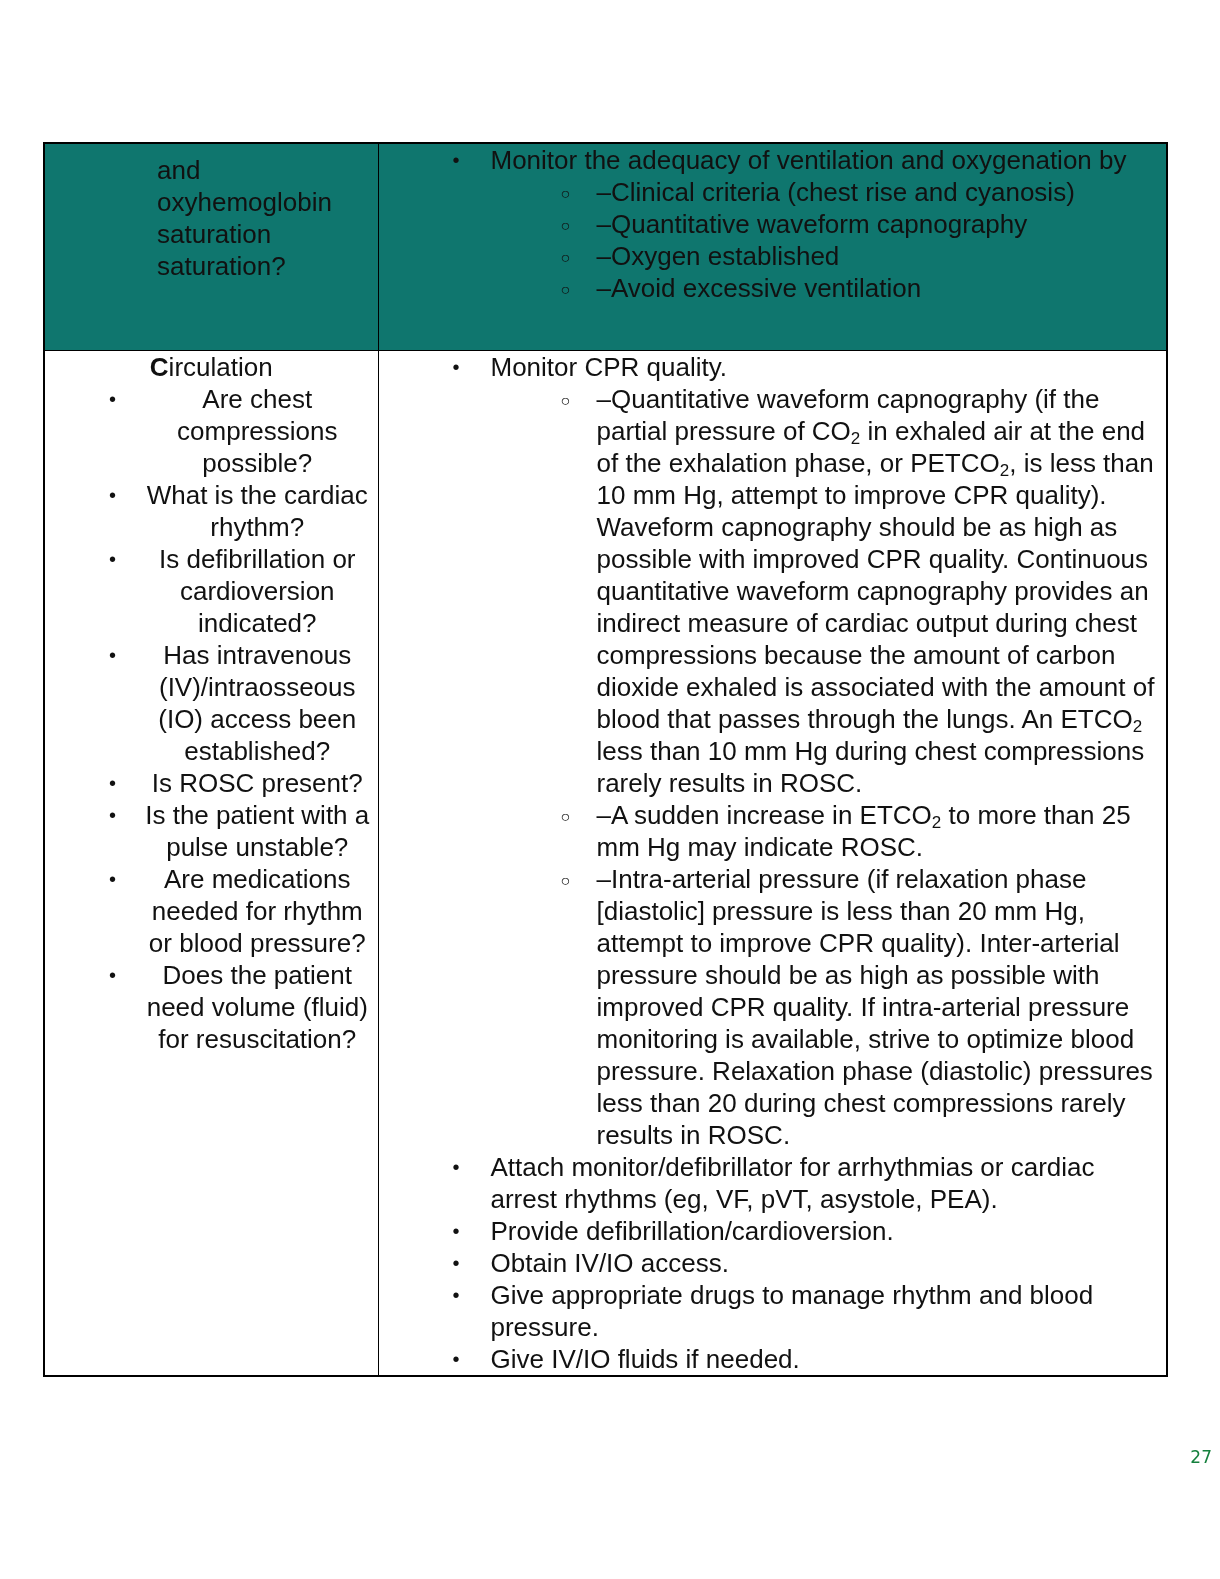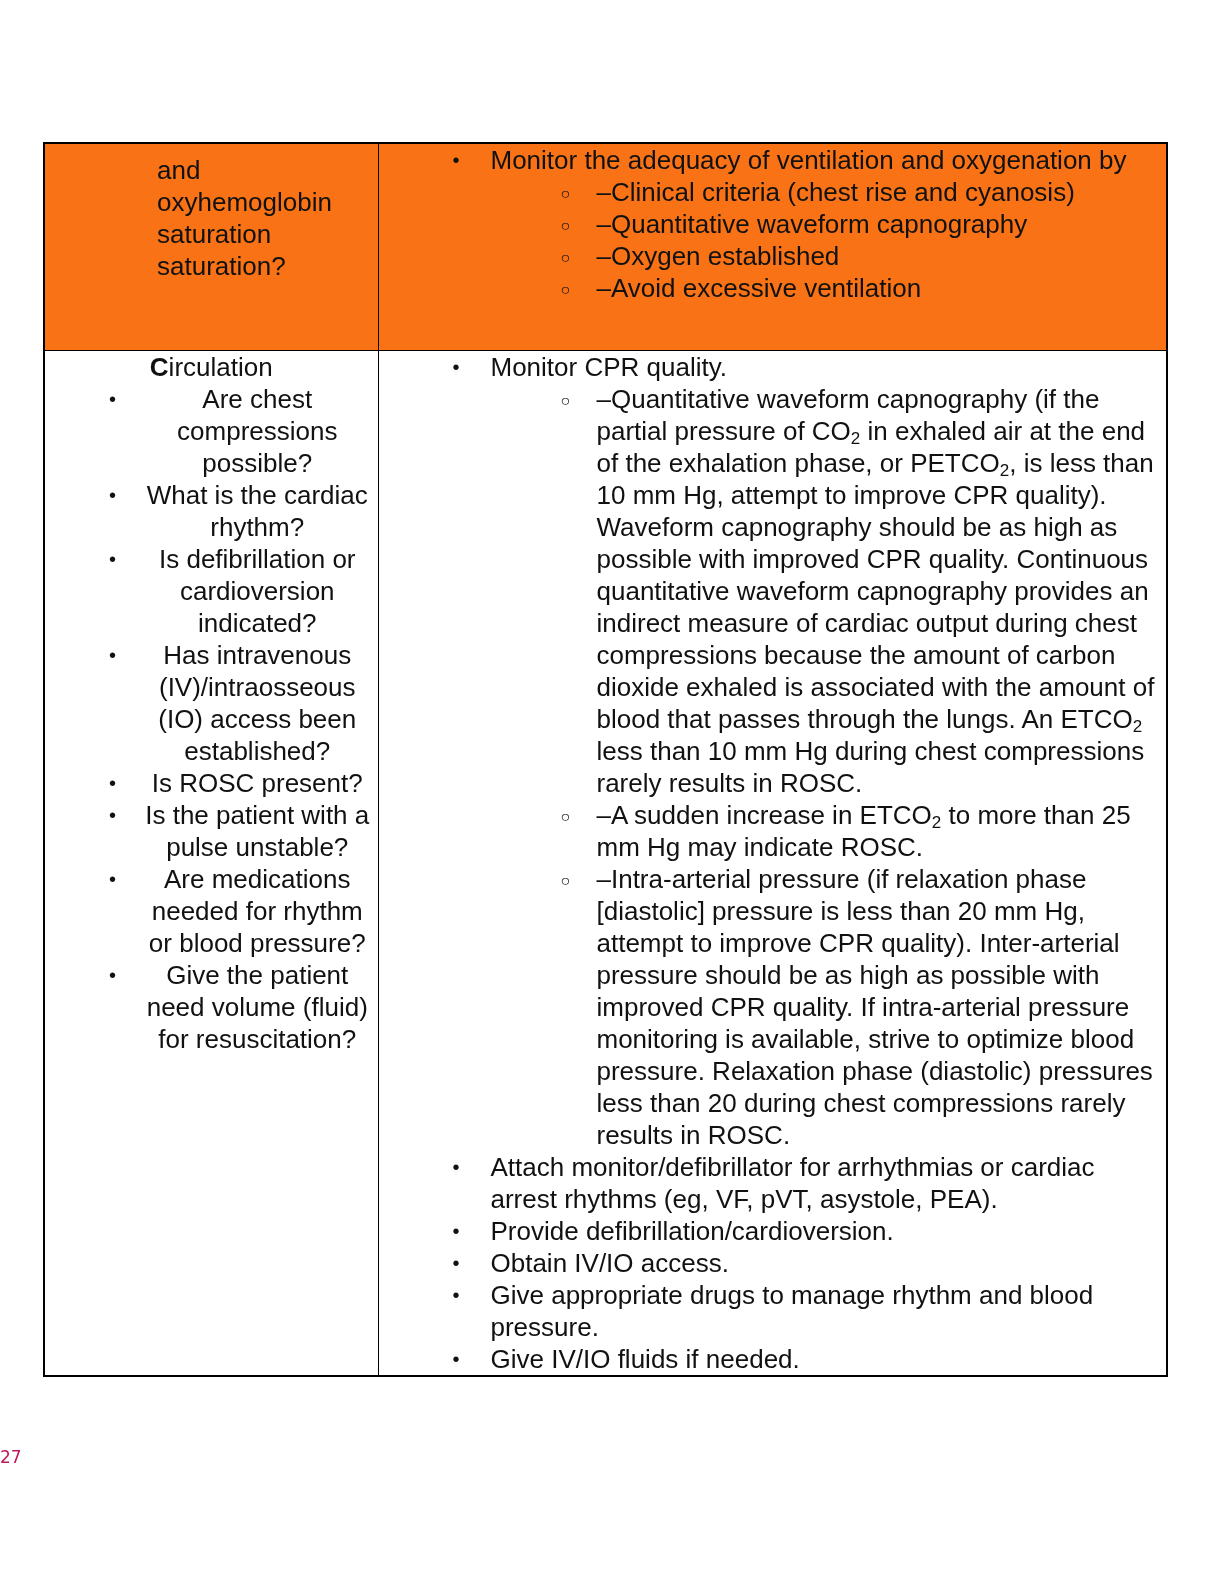--- a/index.html
+++ b/index.html
@@ -26,21 +26,21 @@
     }
     .page-table td {
       border: 1.5px solid #000;
       vertical-align: top;
       padding: 0;
       font-size: 26px;
       line-height: 32px;
     }
     .col-left { width: 334px; }
     .col-right { width: 789px; }
-    .row-airway td { background: #f97316; }
+    .row-airway td { background: #0f766e; }
     .row-airway td.left-cell { height: 206px; }
 
     .left-cont {
       padding: 10px 0 0 112px;
     }
     .left-cont .line { display: block; }
 
     .circ-cell {
       padding: 8px 0 14px 12px;
       text-align: center;
@@ -99,24 +99,24 @@
       top: 2px;
       font-size: 16px;
     }
     sub { font-size: 17px; line-height: 0; vertical-align: -4px; }
 
     .page-number {
       position: absolute;
       left: 0;
       width: 1212px;
       top: 1447px;
-      text-align: left;
+      text-align: right;
       font-family: "DejaVu Sans", sans-serif;
       font-size: 17px;
-      color: #be185d;
+      color: #15803d;
     }
   </style>
 </head>
 <body>
 
 <table class="page-table">
   <colgroup>
     <col class="col-left">
     <col class="col-right">
   </colgroup>
@@ -150,21 +150,21 @@
     <td class="circ-cell">
       <span class="circ-heading"><b>C</b><span>irculation</span></span>
       <ul class="qlist">
         <li><span class="bullet">•</span><span>Are chest compressions possible?</span></li>
         <li><span class="bullet">•</span><span>What is the cardiac rhythm?</span></li>
         <li><span class="bullet">•</span><span>Is defibrillation or cardioversion indicated?</span></li>
         <li><span class="bullet">•</span><span>Has intravenous (IV)/intraosseous (IO) access been established?</span></li>
         <li><span class="bullet">•</span><span>Is ROSC present?</span></li>
         <li><span class="bullet">•</span><span>Is the patient with a pulse unstable?</span></li>
         <li><span class="bullet">•</span><span>Are medications needed for rhythm or blood pressure?</span></li>
-        <li><span class="bullet">•</span><span>Give the patient need volume (fluid) for resuscitation?</span></li>
+        <li><span class="bullet">•</span><span>Does the patient need volume (fluid) for resuscitation?</span></li>
       </ul>
     </td>
     <td class="right-cell">
       <ul class="blist">
         <li>
           <span class="bullet">•</span>
           <span>Monitor CPR quality.</span>
           <ul class="slist">
             <li><span class="sub-bullet">○</span><span>–Quantitative waveform capnography (if the partial pressure of CO</span><sub>2</sub><span> in exhaled air at the end of the exhalation phase, or PETCO</span><sub>2</sub><span>, is less than 10 mm Hg, attempt to improve CPR quality). Waveform capnography should be as high as possible with improved CPR quality. Continuous quantitative waveform capnography provides an indirect measure of cardiac output during chest compressions because the amount of carbon dioxide exhaled is associated with the amount of blood that passes through the lungs. An ETCO</span><sub>2</sub><span> less than 10 mm Hg during chest compressions rarely results in ROSC.</span></li>
             <li><span class="sub-bullet">○</span><span>–A sudden increase in ETCO</span><sub>2</sub><span> to more than 25 mm Hg may indicate ROSC.</span></li>

